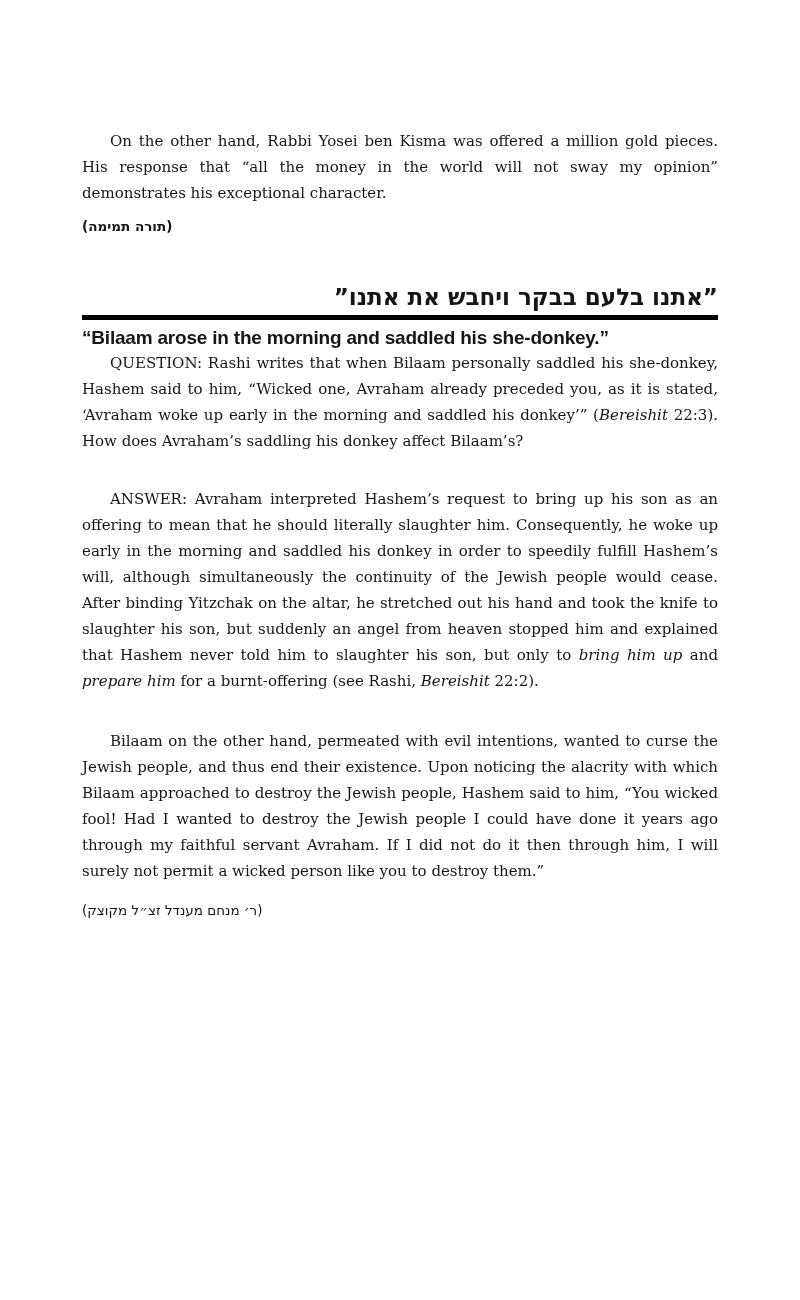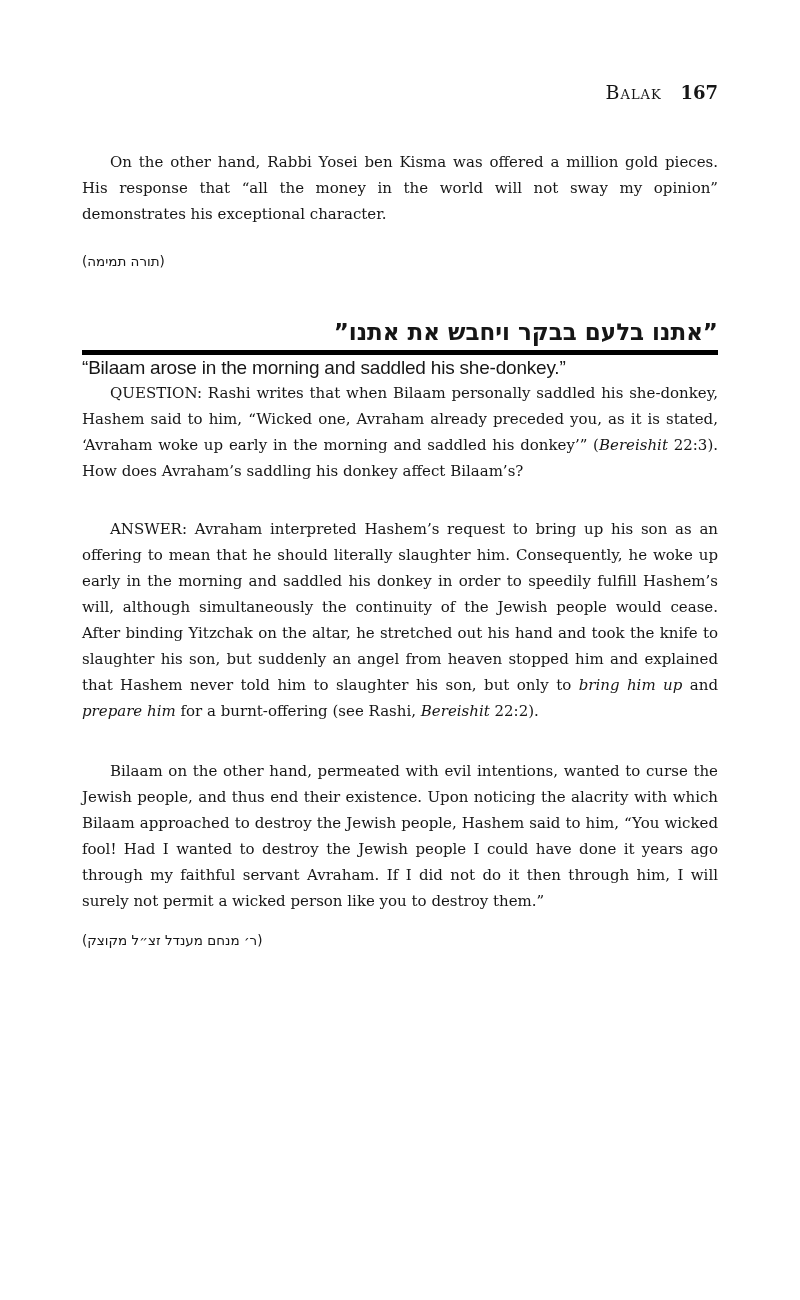--- a/index.html
+++ b/index.html
@@ -39,58 +39,55 @@
     text-indent: 28px;
   }
   .intro { margin-top: 46px; }
   .citation {
     direction: rtl;
     text-align: left;
     font-family: "DejaVu Sans", sans-serif;
     font-size: 13.5px;
     line-height: 19px;
   }
-  .citation-top { margin-top: 25px; }
+  .citation-top { margin-top: 11px; font-weight: bold; }
   .citation-bottom { margin-top: 17px; }
   .hebrew-title {
     margin-top: 46px;
     direction: rtl;
     text-align: left; 
     text-align: start;
     font-family: "DejaVu Sans", sans-serif;
     font-weight: bold;
     font-size: 23px;
     line-height: 30px;
   }
   .divider {
     height: 5px;
     background: #000000;
     margin-top: 3px;
   }
   .english-title {
+    margin-top: 5px;
     font-family: "Liberation Sans", sans-serif;
-    font-weight: normal;
+    font-weight: bold;
     font-size: 19px;
     line-height: 25px;
     letter-spacing: -0.2px;
   }
   .question   { }
   .answer     { margin-top: 32px; }
   .commentary { margin-top: 34px; }
   i { font-style: italic; }
 </style>
 </head>
 <body>
 
 <div class="page">
 
-  <div class="running-header">
-    <span class="section-title">Balak</span>
-    <span class="page-number">167</span>
-  </div>
 
   <p class="body-para intro">On the other hand, Rabbi Yosei ben Kisma was offered a million gold pieces. His response that “all the money in the world will not sway my opinion” demonstrates his exceptional character.</p>
 
   <div class="citation citation-top">(תורה תמימה)</div>
 
   <div class="hebrew-title">”אתנו בלעם בבקר ויחבש את אתנו”</div>
 
   <div class="divider"></div>
 
   <div class="english-title">

